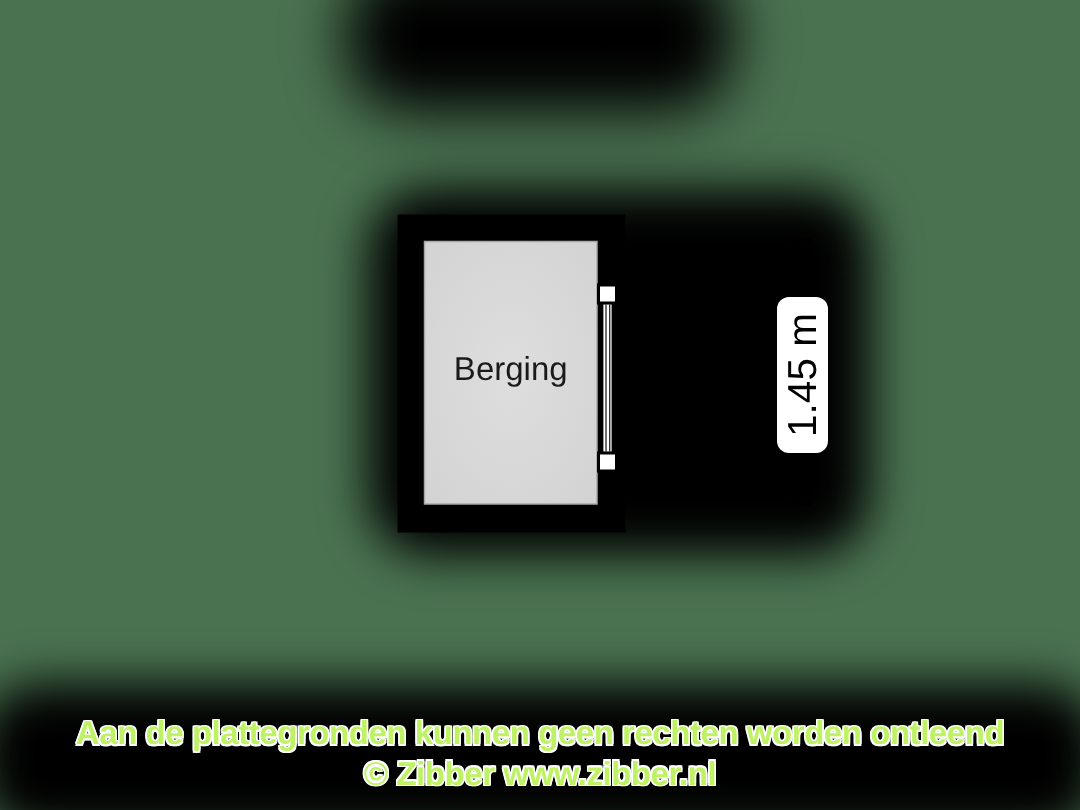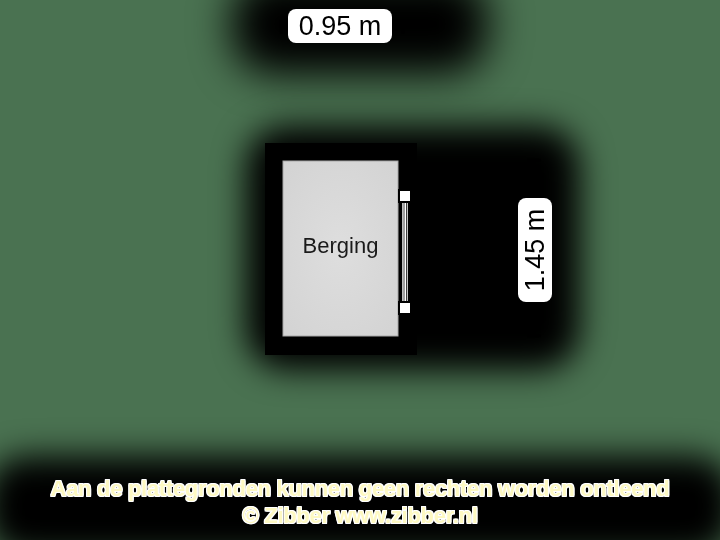--- a/index.html
+++ b/index.html
@@ -58,21 +58,21 @@
     width: 115px;
     text-align: center;
     font-size: 22px;
     color: #1a1a1a;
   }
   .footer-text {
     position: absolute;
     left: 0;
     width: 720px;
     text-align: center;
-    color: #fef9c3;
+    color: #bef264;
     font-weight: 700;
     font-size: 22px;
     letter-spacing: -0.3px;
     text-shadow:
       -1px -1px 0 #fff, 1px -1px 0 #fff,
       -1px  1px 0 #fff, 1px  1px 0 #fff,
        0   -1px 0 #fff, 0    1px 0 #fff,
       -1px  0   0 #fff, 1px  0   0 #fff;
   }
   .footer-line1 { top: 476px; }
@@ -119,21 +119,20 @@
 
     <g stroke="#000">
       <line x1="534" y1="160" x2="534" y2="336" stroke-width="2"></line>
       <line x1="527" y1="160" x2="541" y2="160" stroke-width="2.5"></line>
       <line x1="527" y1="336" x2="541" y2="336" stroke-width="2.5"></line>
       <polygon points="534,160 529.5,171 538.5,171" fill="#000" stroke="none"></polygon>
       <polygon points="534,336 529.5,325 538.5,325" fill="#000" stroke="none"></polygon>
     </g>
   </svg>
 
-  <div class="dim-label dim-label-top">0.95 m</div>
 
   <div class="dim-label dim-label-right">1.45 m</div>
 
   <div class="room-label">Berging</div>
 
   <div class="footer-text footer-line1">Aan de plattegronden kunnen geen rechten worden ontleend</div>
 
   <div class="footer-text footer-line2">© Zibber www.zibber.nl</div>
 
 </div>

